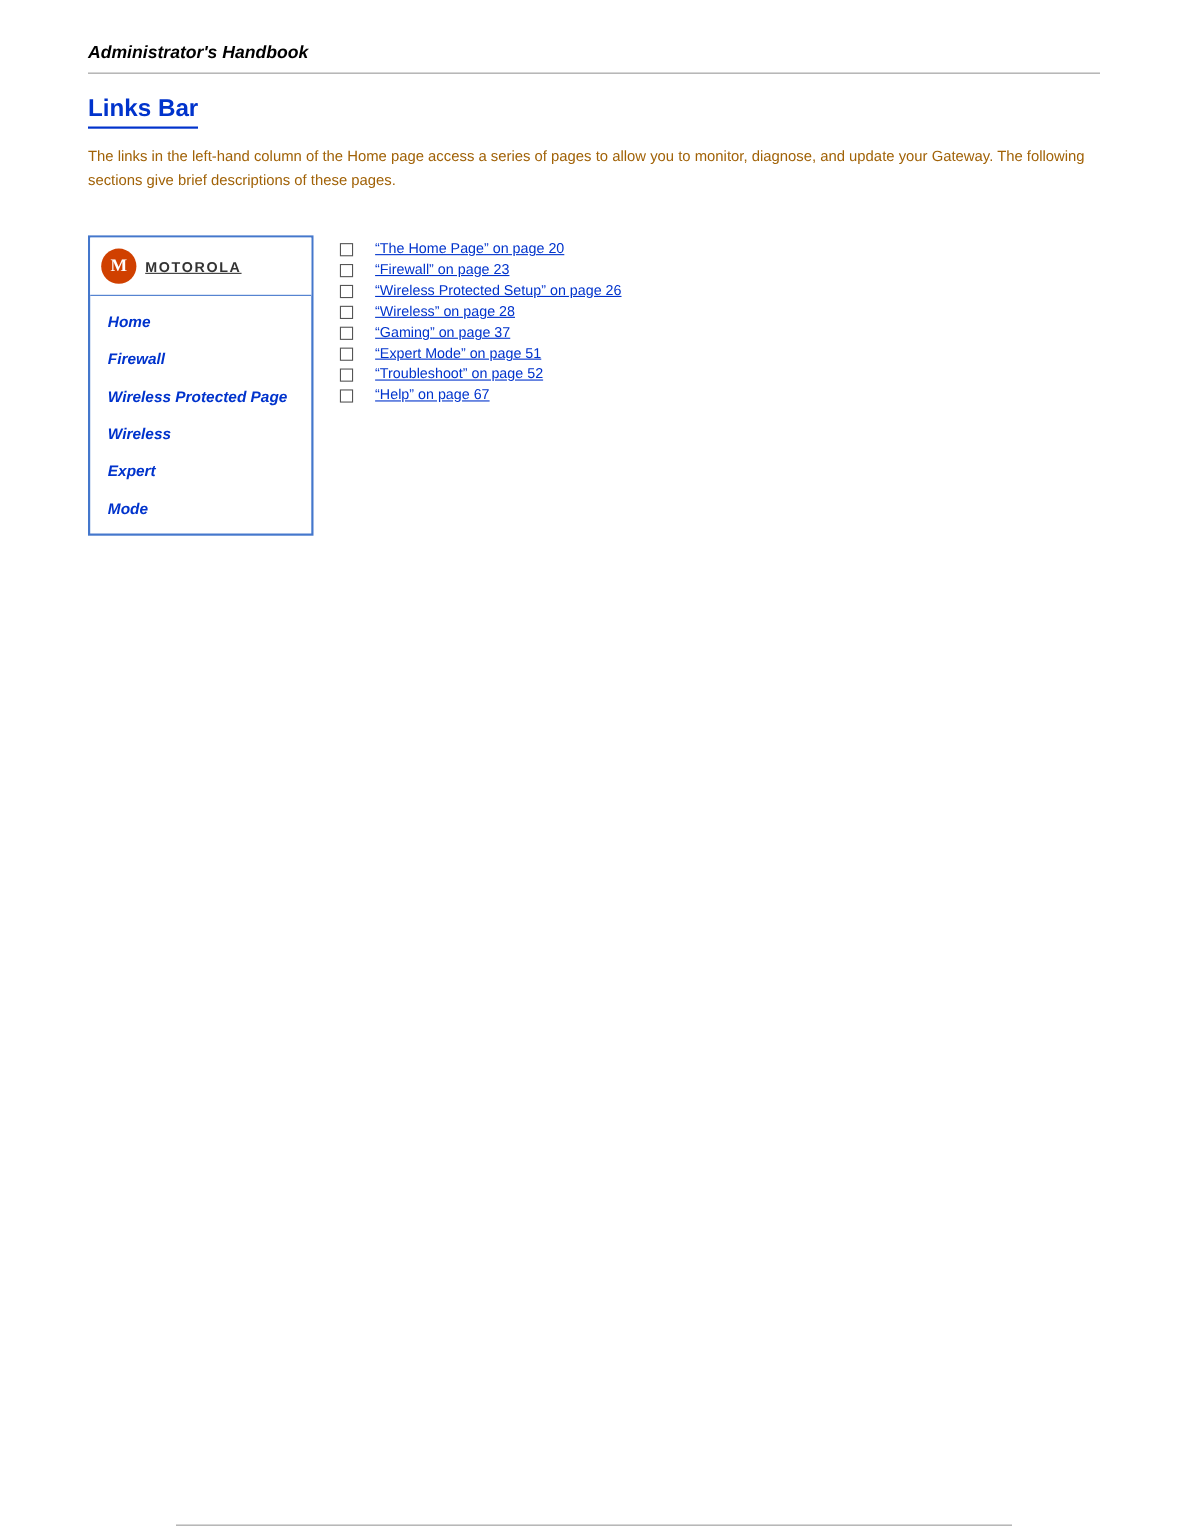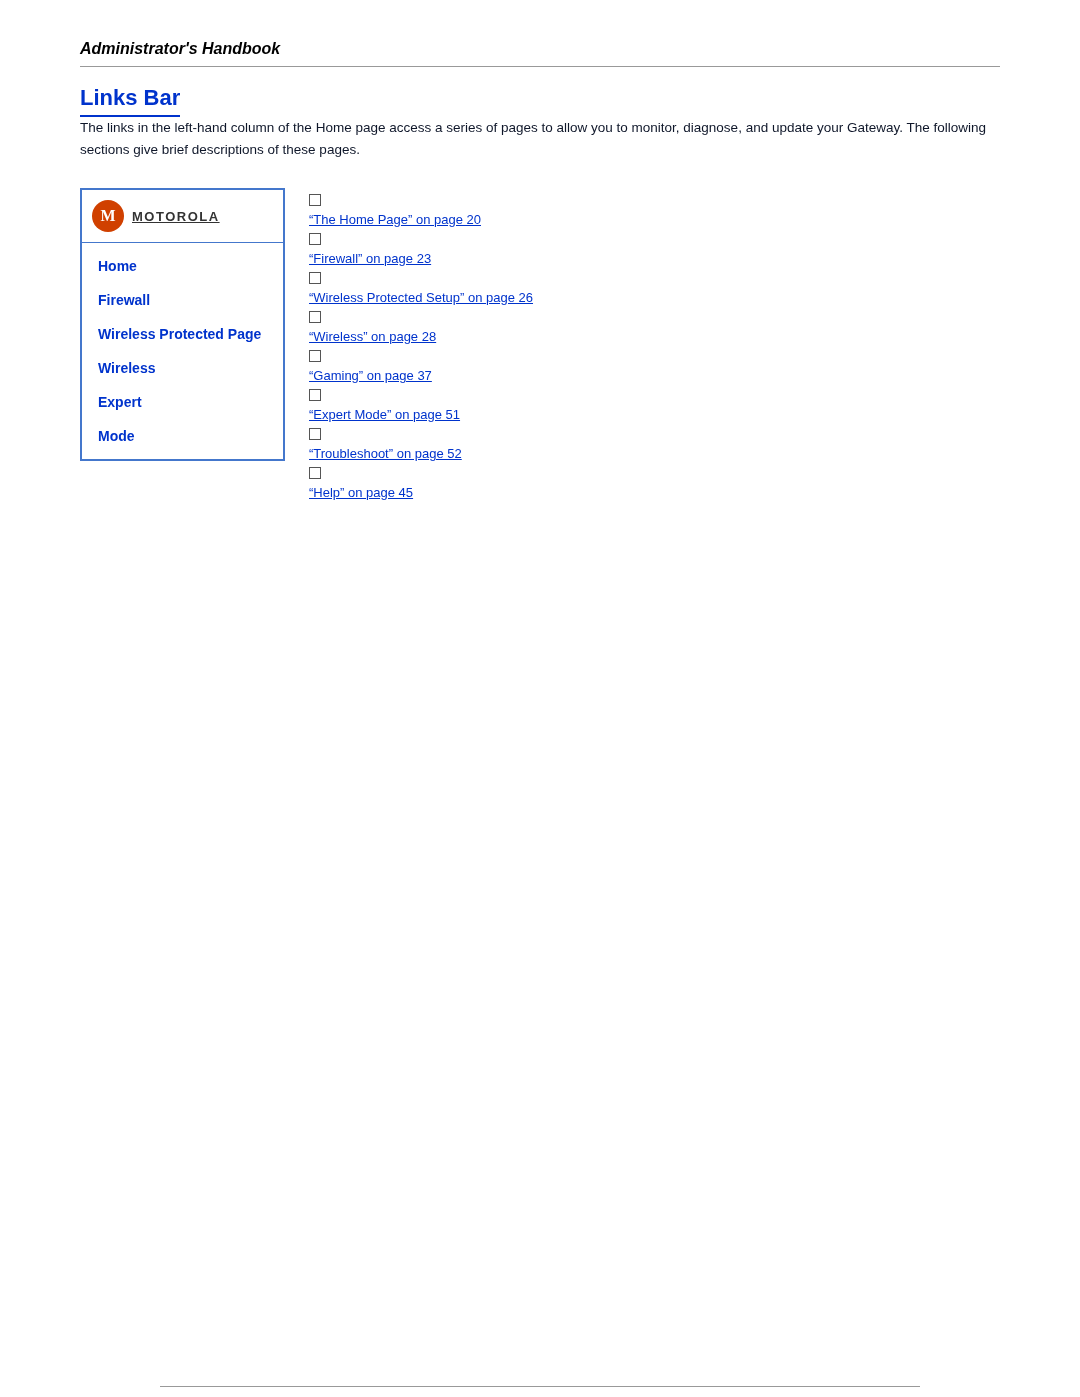--- a/index.html
+++ b/index.html
@@ -31,28 +31,29 @@
       border-top: 1px solid #999;
       margin-bottom: 18px;
     }
 
     .section-title {
       font-size: 22px;
       font-weight: bold;
       color: #0033cc;
       border-bottom: 2px solid #0033cc;
       padding-bottom: 4px;
+      margin-bottom: 14px;
       display: inline-block;
     }
 
     .intro-text {
       font-size: 13.5px;
       line-height: 1.6;
-      color: #0f172a;
-      margin-bottom: 28px;
+      color: #a16207;
+      margin-bottom: 40px;
     }
 
     .content-area {
       display: flex;
       flex-direction: row;
       align-items: flex-start;
       gap: 24px;
     }
 
     
@@ -95,20 +96,21 @@
       font-weight: bold;
       color: #333;
       letter-spacing: 1.5px;
       text-transform: uppercase;
       font-family: Arial, sans-serif;
       text-decoration: underline;
     }
 
     .nav-items {
       padding: 6px 0;
+      font-style: italic;
     }
 
     .nav-item {
       padding: 9px 16px;
       font-size: 14px;
       font-weight: bold;
       color: #0033cc;
       cursor: pointer;
       display: block;
     }
@@ -116,25 +118,24 @@
     
     .links-list {
       display: flex;
       flex-direction: column;
       gap: 0;
       padding-top: 4px;
     }
 
     .link-item {
       display: flex;
-      align-items: flex-start;
-      gap: 6px;
+      align-items: center;
+      gap: 20px;
       margin-bottom: 4px;
       font-size: 13px;
-      flex-direction: column;
     }
 
     .link-checkbox {
       width: 12px;
       height: 12px;
       border: 1.5px solid #555;
       display: inline-block;
       flex-shrink: 0;
       margin-top: 2px;
       background: #fff;
@@ -225,21 +226,21 @@
       <div class="link-item">
         <span class="link-checkbox"></span>
         <a class="link-text">“Expert Mode” on page 51</a>
       </div>
       <div class="link-item">
         <span class="link-checkbox"></span>
         <a class="link-text">“Troubleshoot” on page 52</a>
       </div>
       <div class="link-item">
         <span class="link-checkbox"></span>
-        <a class="link-text">“Help” on page 45</a>
+        <a class="link-text">“Help” on page 67</a>
       </div>
     </div>
 
   </div>
 
   <hr class="bottom-divider">
   <div class="page-number">22</div>
 
 </div>
 

